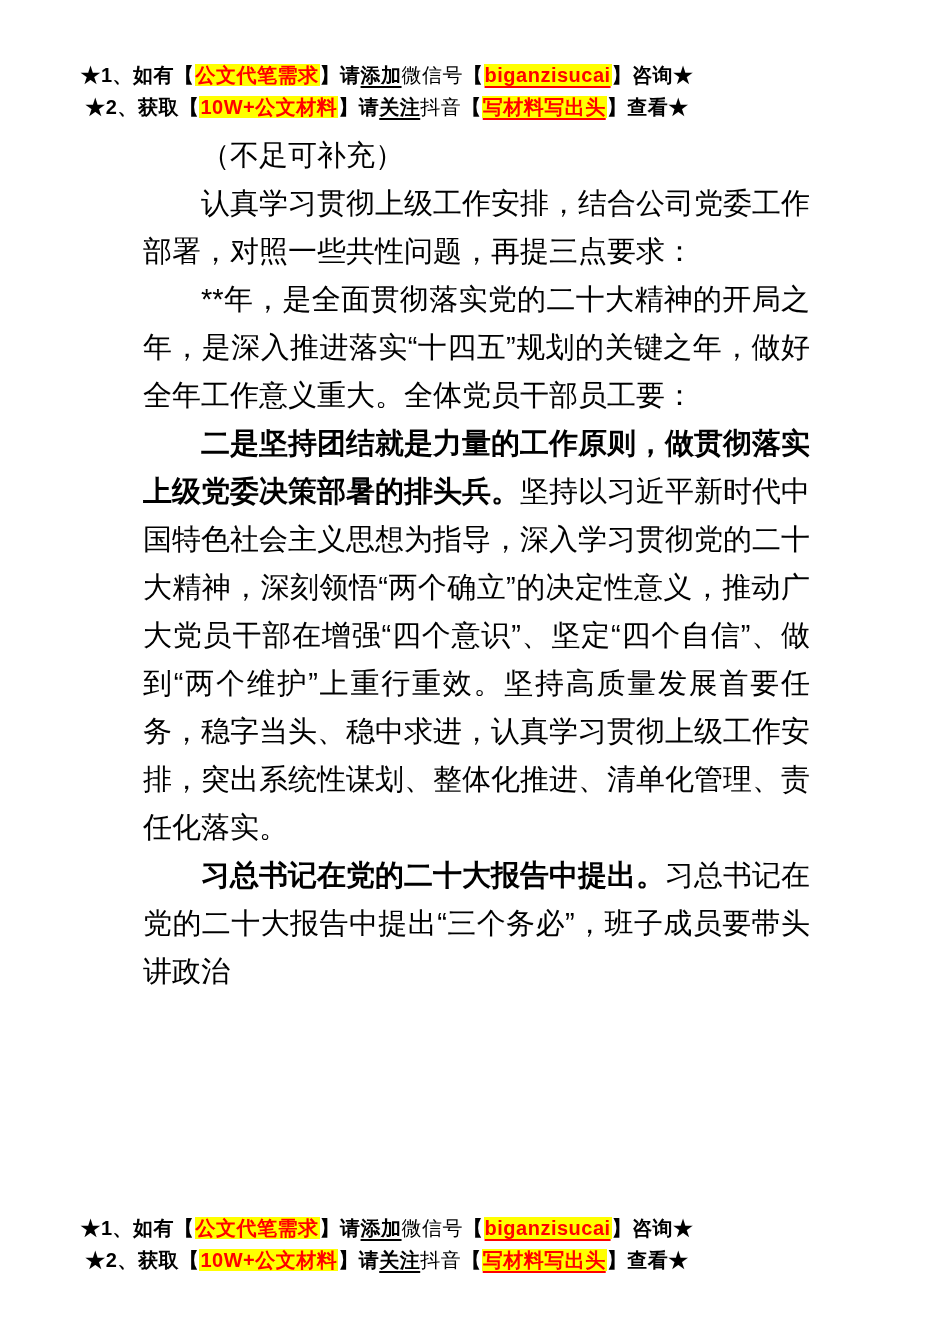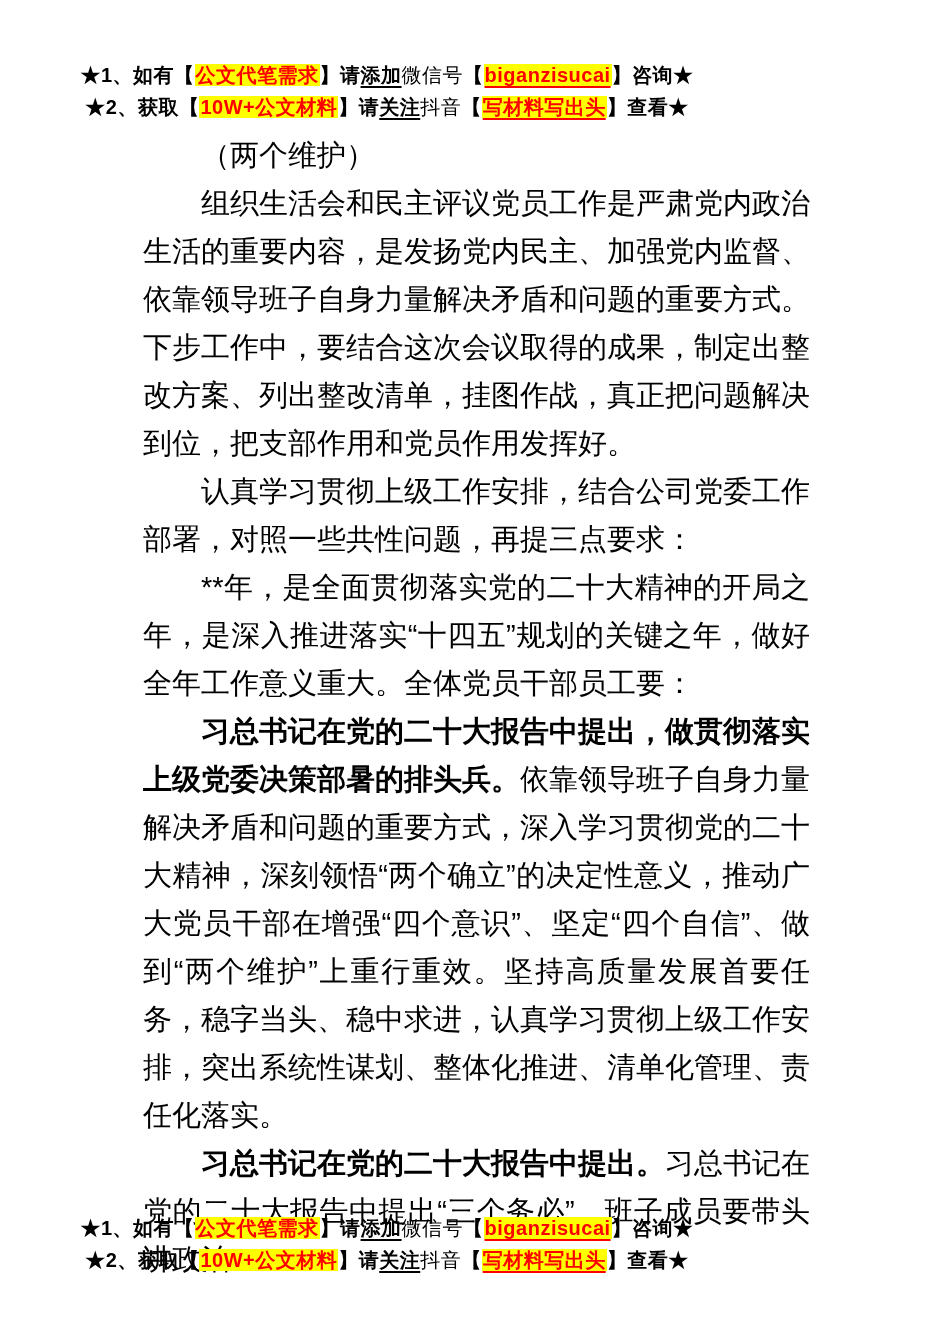--- a/index.html
+++ b/index.html
@@ -39,24 +39,23 @@
 </style>
 </head>
 <body>
 
 <div class="page">
   <div class="ad ad-top" id="ad-header">
       <div><span class="b">★1、如有【</span><span class="b red hl">公文代笔需求</span><span class="b">】请</span><span class="b ul">添加</span><span class="rg">微信号</span><span class="b">【</span><span class="b red hl ul">biganzisucai</span><span class="b">】咨询★</span></div>
       <div><span class="b">★2、获取【</span><span class="b red hl">10W+公文材料</span><span class="b">】请</span><span class="b ul">关注</span><span class="rg">抖音</span><span class="b">【</span><span class="b red hl ul">写材料写出头</span><span class="b">】查看★</span></div>
     </div>
   <div class="content" id="doc-body">
-      <p><span class="rg">（两个维护）</span></p>
-      <p><span class="rg">组织生活会和民主评议党员工作是严肃党内政治生活的重要内容，是发扬党内民主、加强党内监督、依靠领导班子自身力量解决矛盾和问题的重要方式。下步工作中，要结合这次会议取得的成果，制定出整改方案、列出整改清单，挂图作战，真正把问题解决到位，把支部作用和党员作用发挥好。</span></p>
+      <p><span class="rg">（不足可补充）</span></p>
       <p><span class="rg">认真学习贯彻上级工作安排，结合公司党委工作部署，对照一些共性问题，再提三点要求：</span></p>
       <p><span class="rg">**年，是全面贯彻落实党的二十大精神的开局之年，是深入推进落实“十四五”规划的关键之年，做好全年工作意义重大。全体党员干部员工要：</span></p>
-      <p><span class="b">习总书记在党的二十大报告中提出，做贯彻落实上级党委决策部暑的排头兵。</span><span class="rg">依靠领导班子自身力量解决矛盾和问题的重要方式，深入学习贯彻党的二十大精神，深刻领悟“两个确立”的决定性意义，推动广大党员干部在增强“四个意识”、坚定“四个自信”、做到“两个维护”上重行重效。坚持高质量发展首要任务，稳字当头、稳中求进，认真学习贯彻上级工作安排，突出系统性谋划、整体化推进、清单化管理、责任化落实。</span></p>
+      <p><span class="b">二是坚持团结就是力量的工作原则，做贯彻落实上级党委决策部暑的排头兵。</span><span class="rg">坚持以习近平新时代中国特色社会主义思想为指导，深入学习贯彻党的二十大精神，深刻领悟“两个确立”的决定性意义，推动广大党员干部在增强“四个意识”、坚定“四个自信”、做到“两个维护”上重行重效。坚持高质量发展首要任务，稳字当头、稳中求进，认真学习贯彻上级工作安排，突出系统性谋划、整体化推进、清单化管理、责任化落实。</span></p>
       <p><span class="b">习总书记在党的二十大报告中提出。</span><span class="rg">习总书记在党的二十大报告中提出“三个务必”，班子成员要带头讲政治</span></p>
     </div>
   <div class="ad ad-bottom" id="ad-footer">
       <div><span class="b">★1、如有【</span><span class="b red hl">公文代笔需求</span><span class="b">】请</span><span class="b ul">添加</span><span class="rg">微信号</span><span class="b">【</span><span class="b red hl ul">biganzisucai</span><span class="b">】咨询★</span></div>
       <div><span class="b">★2、获取【</span><span class="b red hl">10W+公文材料</span><span class="b">】请</span><span class="b ul">关注</span><span class="rg">抖音</span><span class="b">【</span><span class="b red hl ul">写材料写出头</span><span class="b">】查看★</span></div>
     </div>
 </div>
 
 </body></html>

